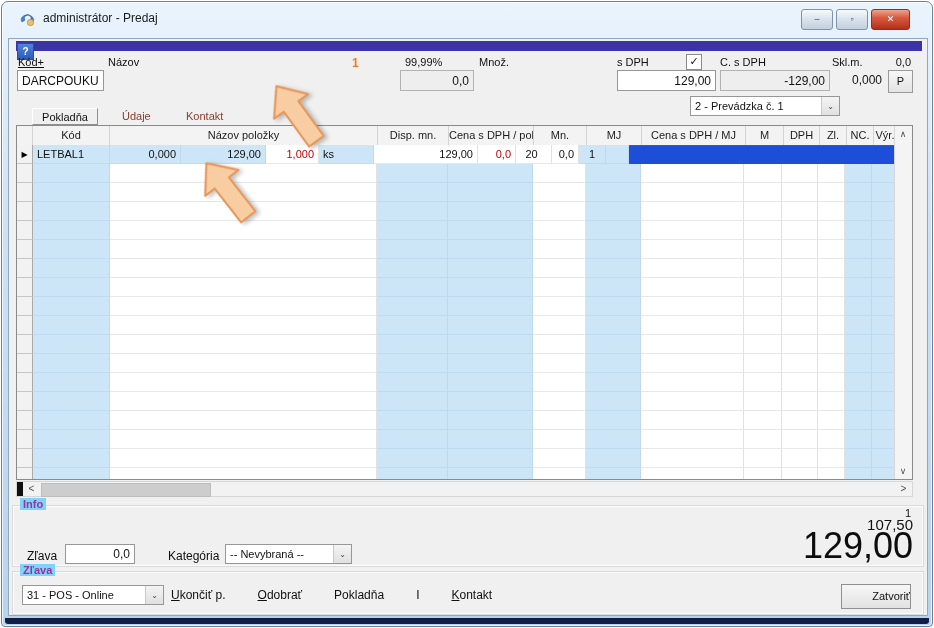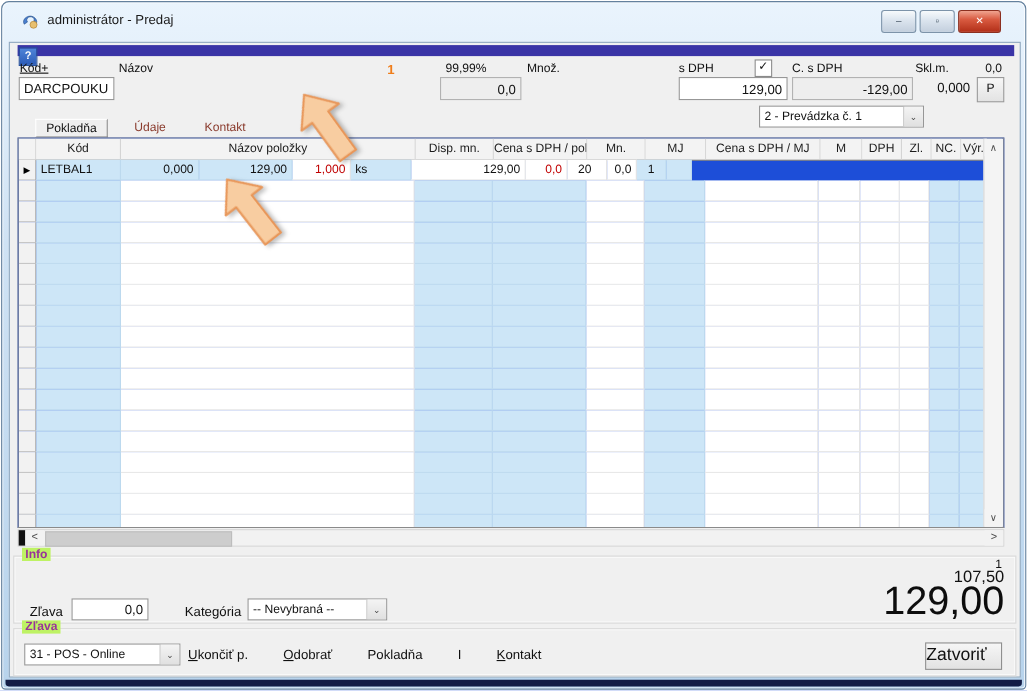--- a/index.html
+++ b/index.html
@@ -82,29 +82,29 @@
     background:#f2f2f2;border:1px solid #d7d7d7;box-sizing:border-box;}
   .hs-block{position:absolute;left:0;top:0;width:6px;height:14px;background:#111;}
   .hs-btn{position:absolute;top:0;width:17px;height:14px;text-align:center;
     font-size:10px;color:#505050;line-height:14px;background:#f2f2f2;}
   .hs-thumb{position:absolute;left:24px;top:1px;width:168px;height:12px;
     background:#cdcdcd;border:1px solid #bdbdbd;}
   
   .gbox{position:absolute;border:1px solid #dadada;box-shadow:inset 0 0 0 1px #fbfbfb;
     box-sizing:border-box;}
   .gbox-label{position:absolute;font-size:11px;font-weight:bold;color:#993399;
-    background:#bef264;padding:0 3px;}
+    background:#7dd3fc;padding:0 3px;}
   .count-sm{position:absolute;right:12px;top:1px;font-size:11px;color:#111;}
   .subtotal{position:absolute;right:10px;top:10px;font-size:15px;color:#111;}
   .total{position:absolute;right:10px;top:21px;font-size:36px;color:#0d0d0d;line-height:38px;}
   .action{font-size:12px;color:#101010;white-space:nowrap;}
   .accel{text-decoration:underline;}
   .close-btn{position:absolute;width:68px;height:23px;border:1px solid #8f8f8f;
-    background:linear-gradient(180deg,#f6f6f6,#e2e2e2);font-size:16px;color:#111;
-    text-align:left;line-height:22px;}
+    background:linear-gradient(180deg,#f6f6f6,#e2e2e2);font-size:11px;color:#111;
+    text-align:right;line-height:22px;}
   
   .annot{position:absolute;filter:drop-shadow(2px 3px 2px rgba(0,0,0,.25));}
 </style>
 </head>
 <body>
 
 <div class="window">
   <div class="titlebar">
     <svg class="title-icon" viewBox="0 0 17 17">
       <path d="M3 11 A6 5 0 1 1 13 12 L10 10 A3.4 3 0 1 0 6 9 Z" fill="#4a7fd0" stroke="#2d568f" stroke-width="0.6"></path>

